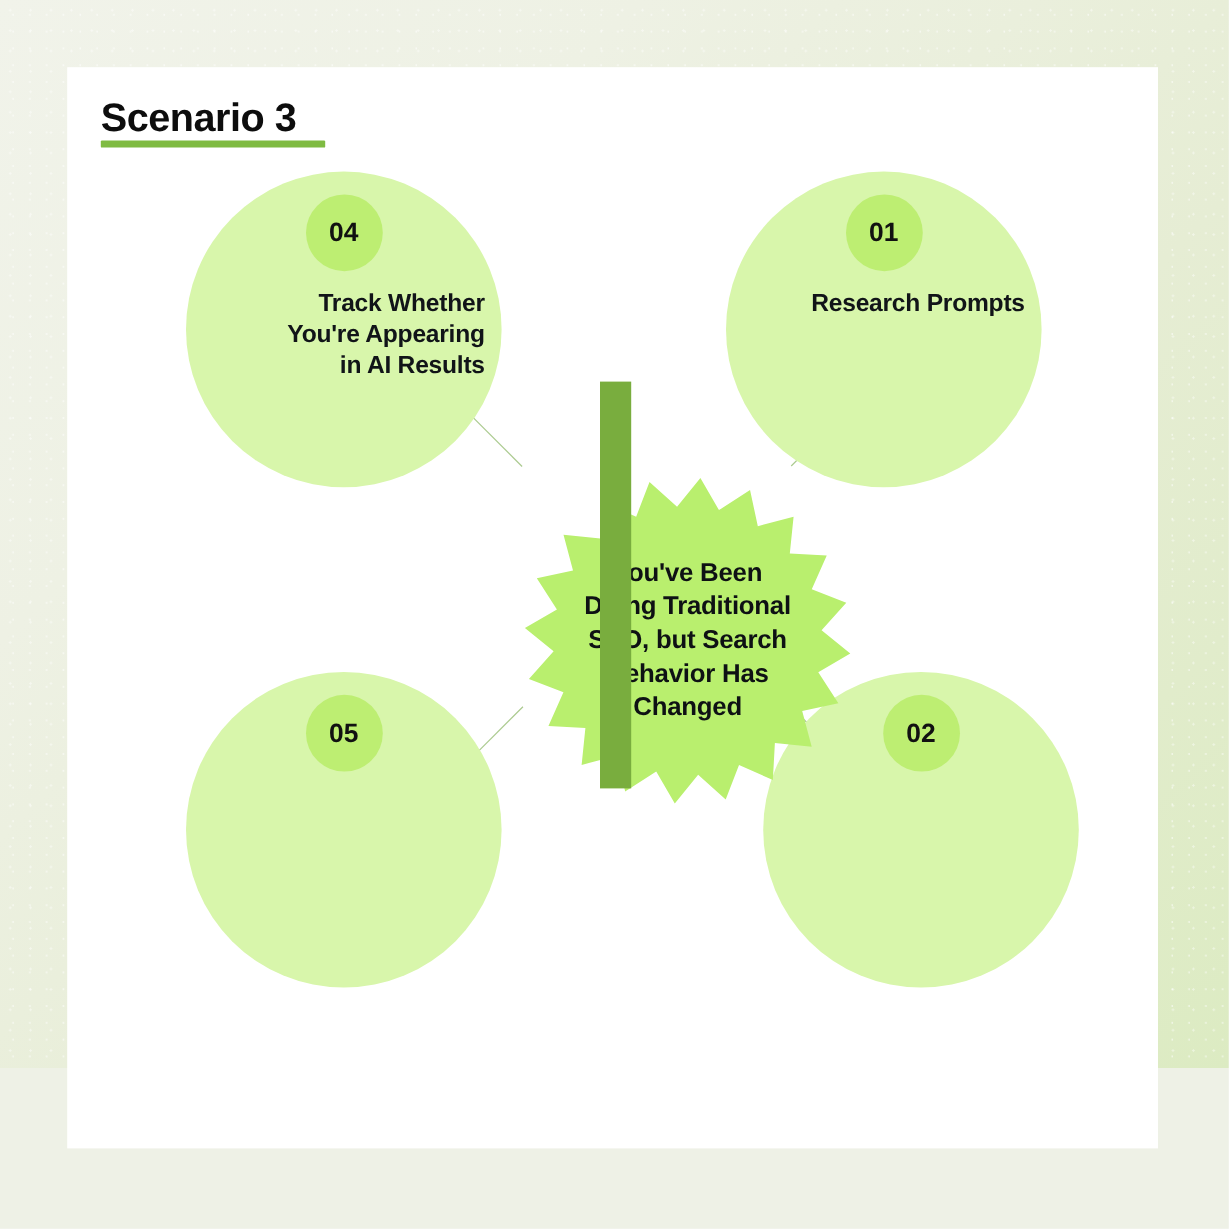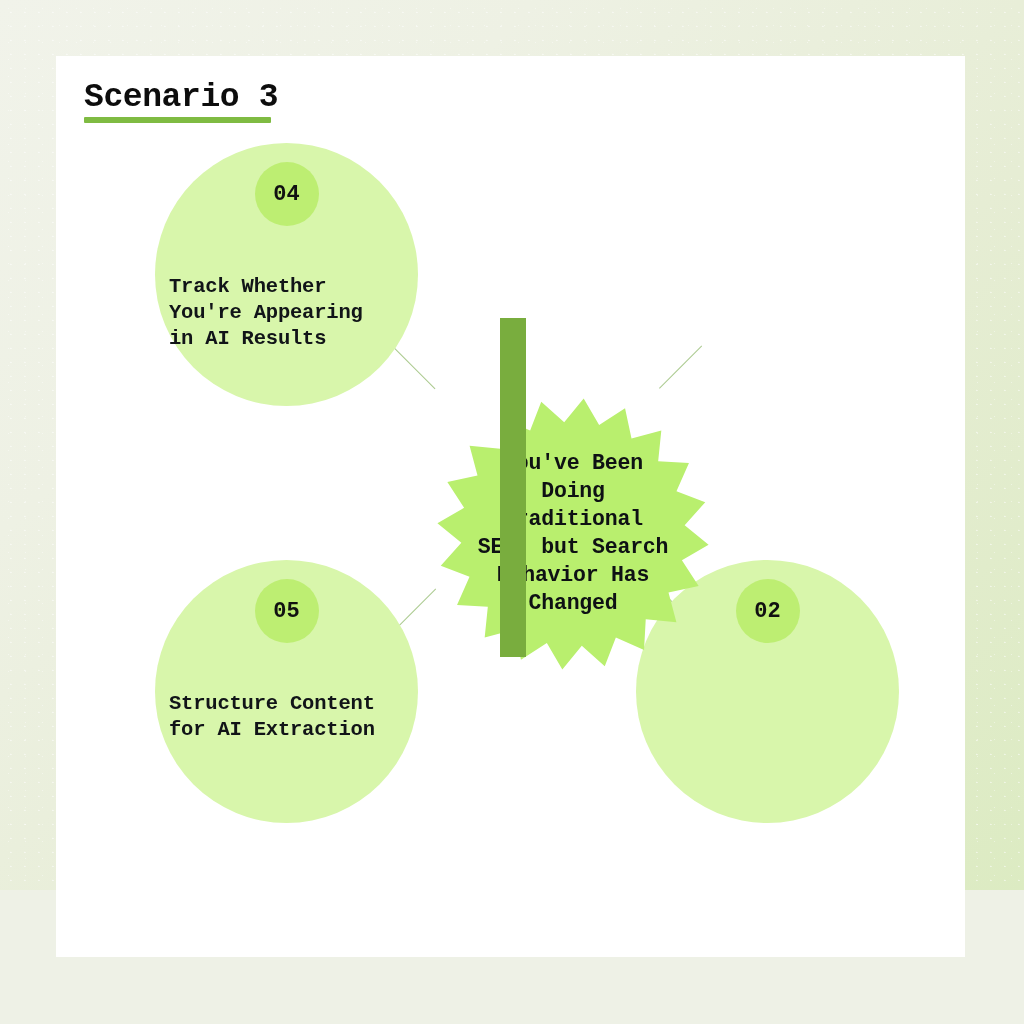--- a/index.html
+++ b/index.html
@@ -6,21 +6,20 @@
   body{
     width:1024px;height:1024px;overflow:hidden;
     font-family:"Liberation Sans", sans-serif;
     background:#eef1e6;
   }
   #stage{
     position:relative;width:1024px;height:890px;
     background:
       radial-gradient(circle at 78% 88%, rgba(255,255,255,.55) 0 0.5px, transparent 1px) 0 0/14px 14px,
       linear-gradient(135deg,#f1f3ea 0%,#eef1e4 28%,#e6edd4 62%,#dcebc2 100%);
-    font-family: Liberation Mono, monospace;
   }
   
   #stage:before{
     content:"";position:absolute;inset:0;
     background-image:radial-gradient(rgba(255,255,255,.85) 0.9px, transparent 1px);
     background-size:17px 17px;
     opacity:.5;pointer-events:none;
   }
   #panel{
     position:absolute;left:56px;top:56px;width:909px;height:901px;
@@ -32,28 +31,28 @@
     white-space:nowrap;
   }
   #title-rule{
     position:absolute;left:28px;top:61px;width:187px;height:6px;
     background:#7fbb42;border-radius:1px;
   }
   
   .conn{position:absolute;height:0;border-top:1.6px solid #9bbf7a;opacity:.85;transform-origin:0 0;}
 
   .node{position:absolute;width:263px;height:263px;border-radius:50%;
-        background:#d8f6ab;display:flex;flex-direction:column;align-items:center;gap:20px;}
+        background:#d8f6ab;display:flex;flex-direction:column;align-items:center;}
   .node .badge{
     width:64px;height:64px;border-radius:50%;background:#bdee72;
     display:flex;align-items:center;justify-content:center;
     font-size:22px;font-weight:700;color:#111;margin-top:19px;
   }
   .node .label{
-    margin-top:28px;width:235px;text-align:left;
+    margin-top:14px;width:235px;text-align:right;
     font-size:20.5px;font-weight:700;color:#111418;line-height:1.28;
     letter-spacing:-.2px;white-space:pre-line;
   }
 
   
   #burst-wrap{position:absolute;left:380px;top:341px;width:274px;height:274px;}
   #burst-wrap svg{position:absolute;inset:0;width:274px;height:274px;display:block;}
   #burst-text{
     position:absolute;inset:0;display:flex;align-items:center;justify-content:center;
     text-align:center;font-size:21.5px;font-weight:700;color:#0e1114;line-height:1.3;
@@ -81,25 +80,27 @@
 
     <div id="stem"></div>
 
     <div class="node" style="left:99px;top:87px;">
       <div class="badge">04</div>
       <div class="label">Track Whether
 You're Appearing
 in AI Results</div>
     </div>
 
+    <div class="node" style="left:549px;top:87px;">
+      <div class="badge">01</div>
+      <div class="label">Research Prompts</div>
+    </div>
 
     <div class="node" style="left:99px;top:504px;">
       <div class="badge">05</div>
-      <div class="label">Structure Content
-for AI Extraction</div>
     </div>
 
     <div class="node" style="left:580px;top:504px;">
       <div class="badge">02</div>
     </div>
 
     <div id="burst-wrap">
       <svg viewBox="0 0 274 274" aria-hidden="true">
         <polygon id="burst-poly" fill="#b9ef6e" points="147.67,1.42 163.15,28.09 189.04,11.35 195.52,41.50 225.32,33.58 222.17,64.26 252.96,65.94 240.47,94.14 269.24,105.25 248.65,128.21 272.58,147.67 245.91,163.15 262.65,189.04 232.50,195.52 240.42,225.32 209.74,222.17 208.06,252.96 179.86,240.47 168.75,269.24 145.79,248.65 126.33,272.58 110.85,245.91 84.96,262.65 78.48,232.50 48.68,240.42 51.83,209.74 21.04,208.06 33.53,179.86 4.76,168.75 25.35,145.79 1.42,126.33 28.09,110.85 11.35,84.96 41.50,78.48 33.58,48.68 64.26,51.83 65.94,21.04 94.14,33.53 105.25,4.76 128.21,25.35"></polygon>
       </svg>

